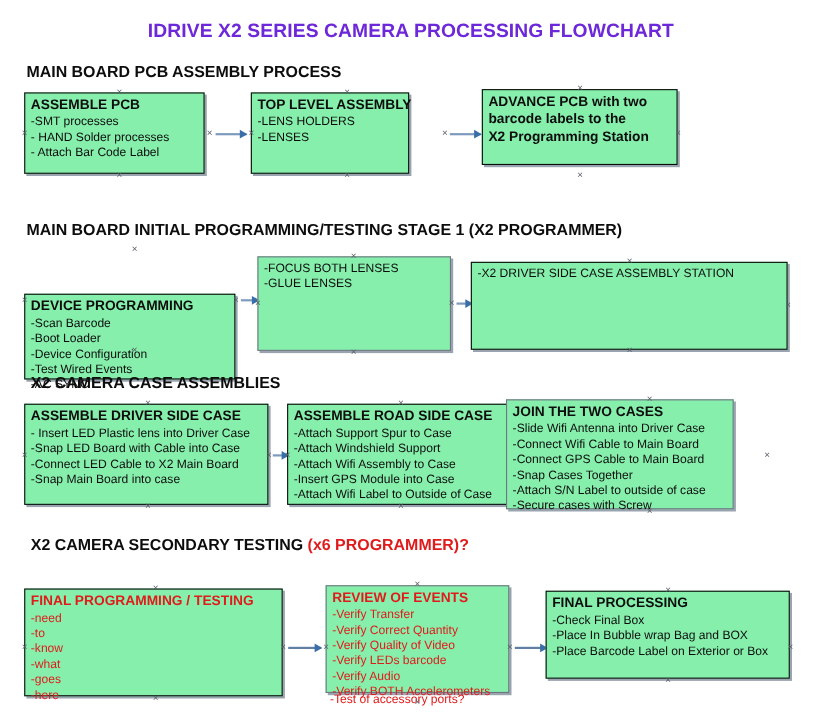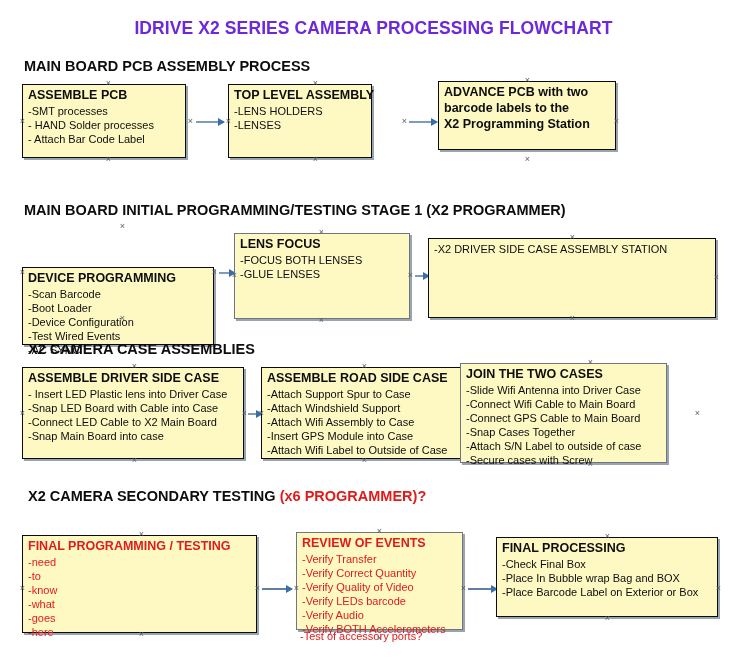--- a/index.html
+++ b/index.html
@@ -37,21 +37,21 @@
     white-space: nowrap;
   }
   .section-heading .accent {
     color: #e01b1b;
   }
 
   
   .node {
     position: absolute;
     box-sizing: border-box;
-    background: #fef9c3;
+    background: #86efac;
     border: 1px solid #0a0a0a;
     box-shadow: 2px 2px 0 0 #9aa3b0;
     padding: 3px 4px 3px 5px;
   }
   .node.soft {
     border: 1px solid #6f7682;
   }
   .node .node-title {
     font-size: 12.5px;
     font-weight: bold;
@@ -168,21 +168,20 @@
   <div class="node-line">-AC SYNC</div>
 </div>
 <div class="handle" style="left:118px; top:222px;"></div>
 <div class="handle" style="left:118px; top:314px;"></div>
 <div class="handle" style="left:18px; top:268px;"></div>
 <div class="handle" style="left:210px; top:268px;"></div>
 
 <div class="conn" style="left:219px; top:272px; width:16px;"></div>
 
 <div class="node soft" style="left:234px; top:233px; width:176px; height:86px;">
-  <div class="node-title">LENS FOCUS</div>
   <div class="node-line">-FOCUS BOTH LENSES</div>
   <div class="node-line">-GLUE LENSES</div>
 </div>
 <div class="handle" style="left:317px; top:228px;"></div>
 <div class="handle" style="left:317px; top:316px;"></div>
 <div class="handle" style="left:230px; top:271px;"></div>
 <div class="handle" style="left:406px; top:271px;"></div>
 
 <div class="conn" style="left:415px; top:275px; width:14px;"></div>
 

